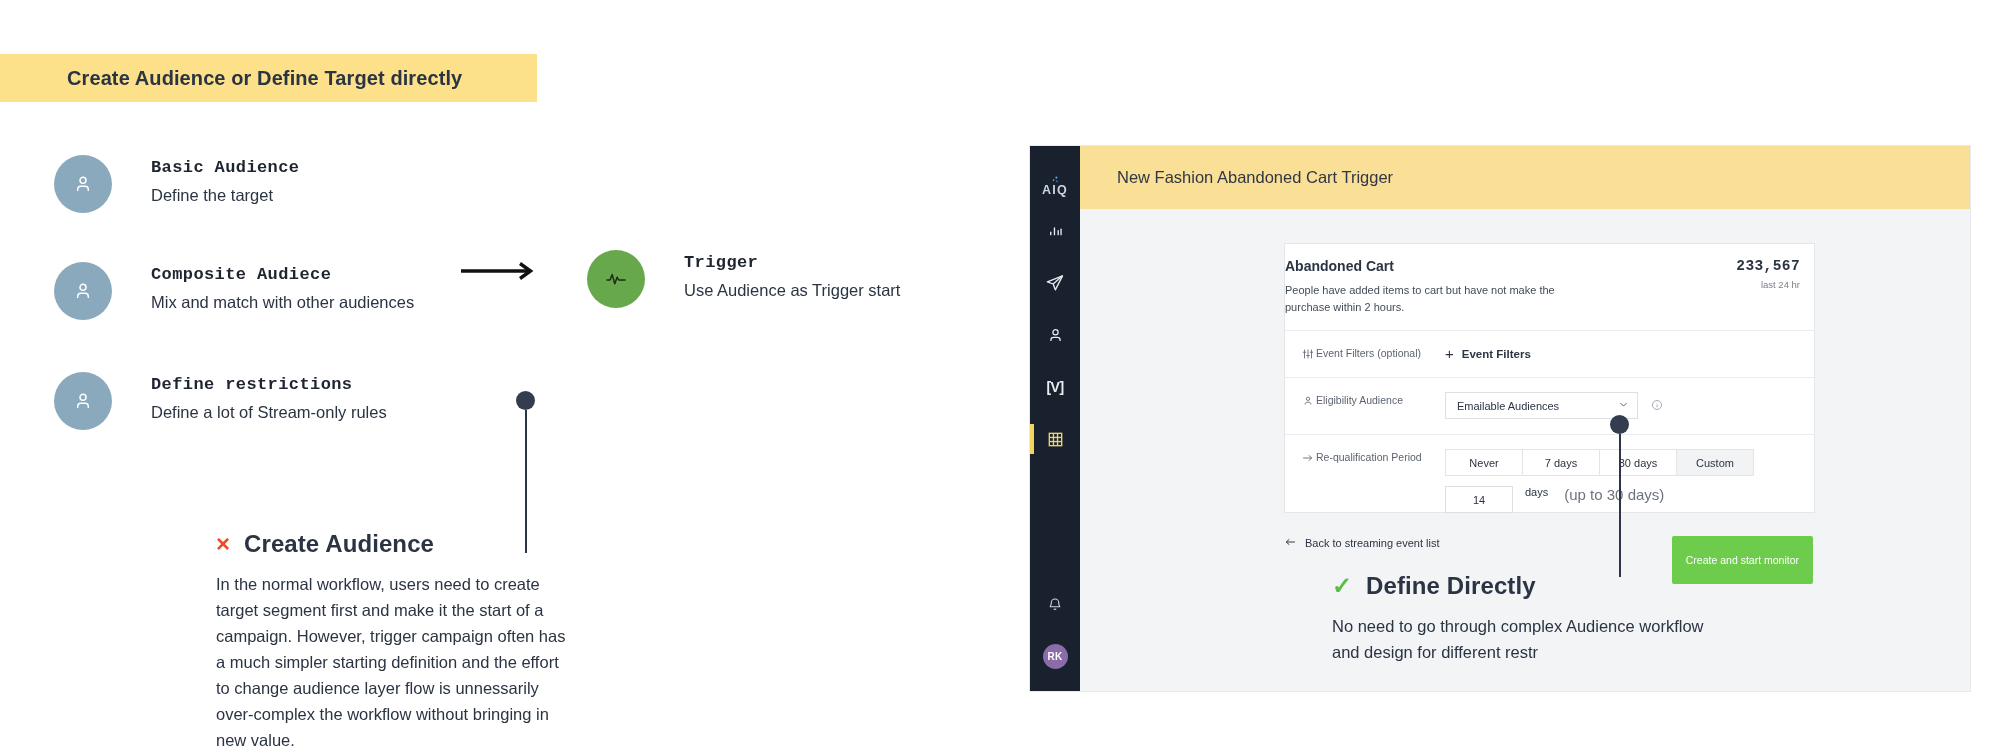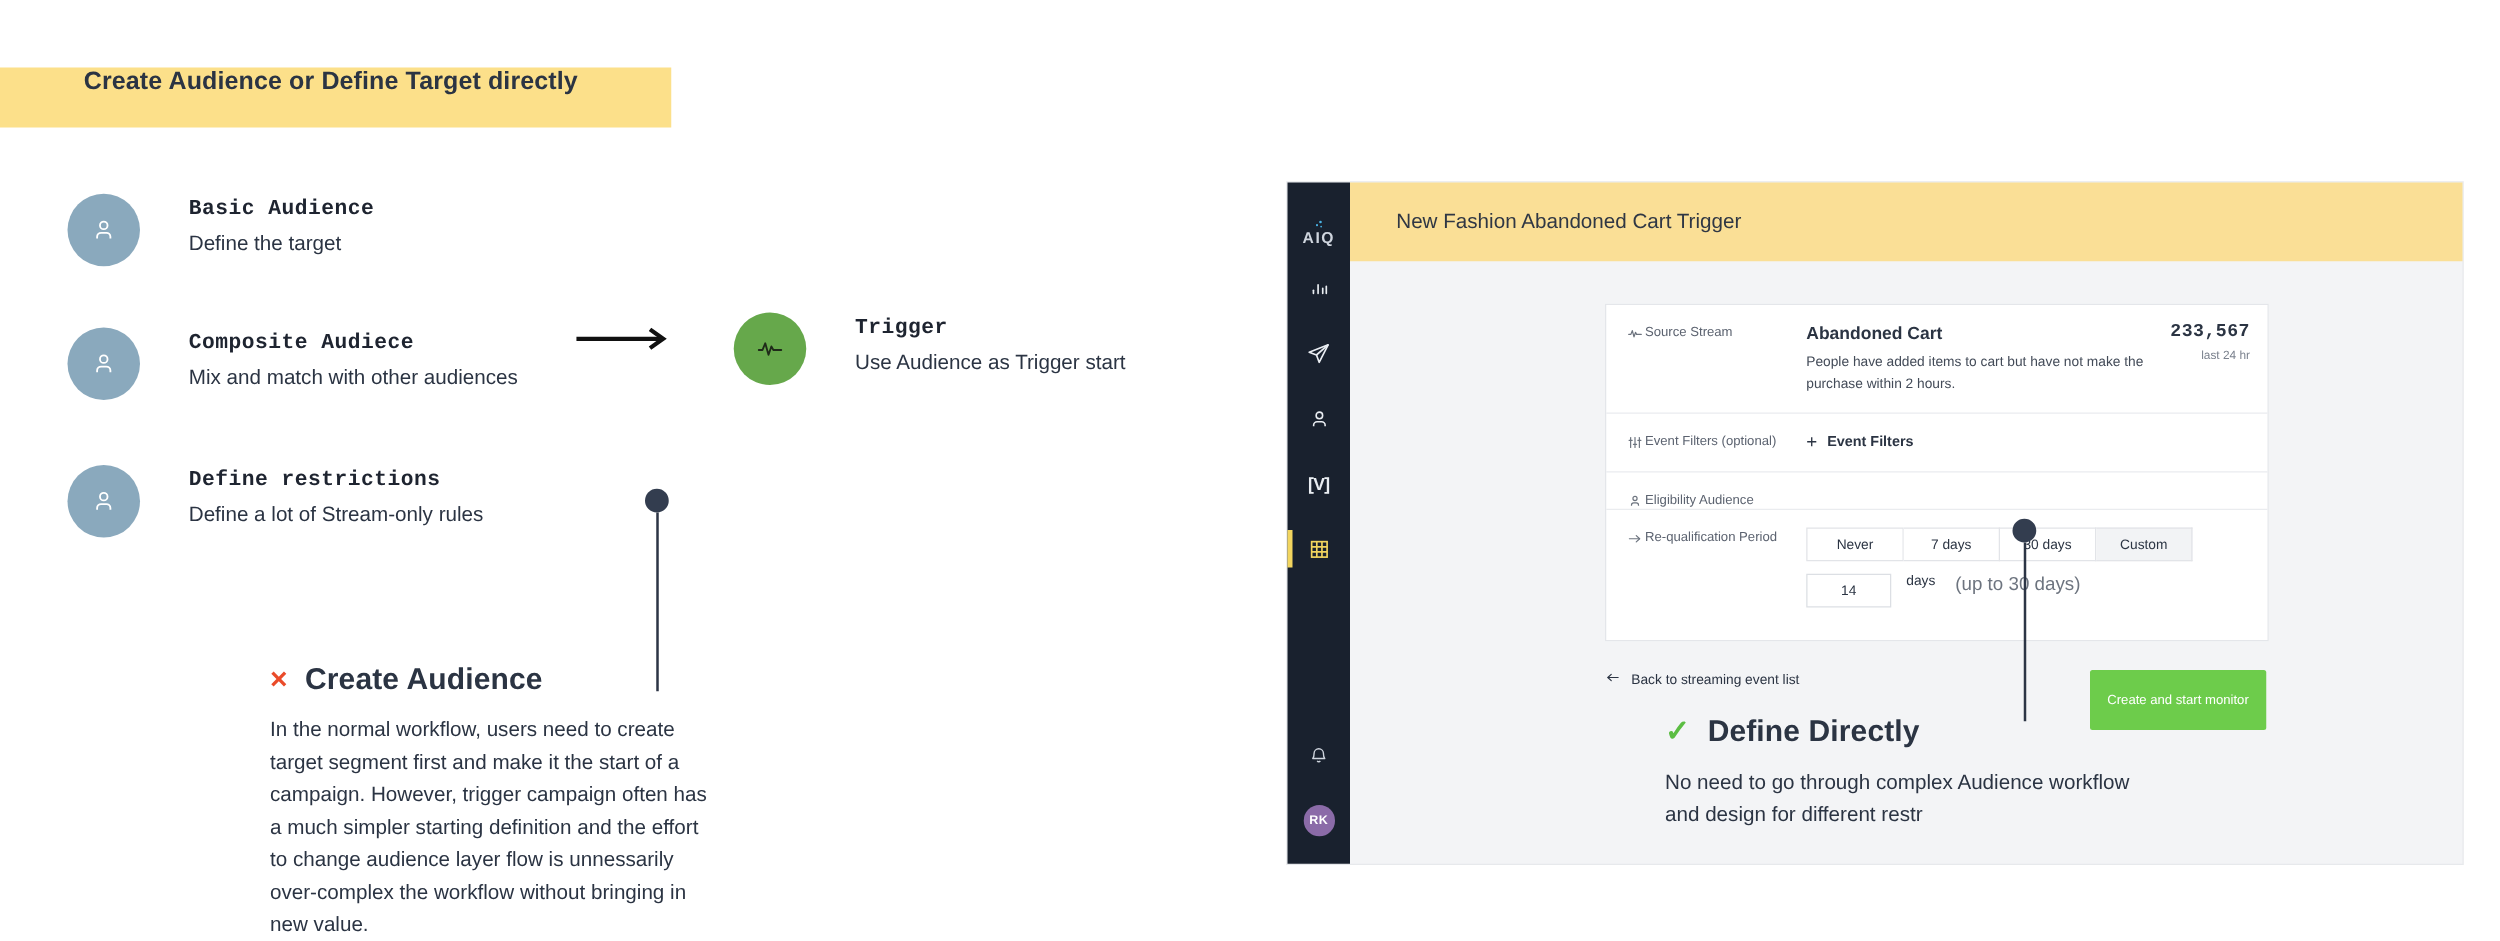--- a/index.html
+++ b/index.html
@@ -11,21 +11,21 @@
     position:relative;
     overflow:hidden;
   }
   .mono { font-family:"Liberation Mono", monospace; }
 
   
   #banner {
     position:absolute; left:0; top:54px;
     width:537px; height:48px;
     background:#fce08a;
-    display:flex; 
+    display:flex; align-items:center;
   }
   #banner .txt {
     margin-left:67px;
     font-size:20px; font-weight:bold; color:#2b3443;
     letter-spacing:.1px;
   }
 
   
   .aud-item { position:absolute; display:flex; align-items:flex-start; }
   .circle {
@@ -331,28 +331,20 @@
 
   <div id="app-main">
 
     <div id="app-titlebar">
       <div class="t">New Fashion Abandoned Cart Trigger</div>
     </div>
 
     <div id="card">
 
       <div class="card-row">
-        <div class="row-label">
-          <span class="ri">
-            <svg width="12" height="12" viewBox="0 0 24 24" fill="none" stroke="#6d747f" stroke-width="2" stroke-linejoin="round" stroke-linecap="round">
-              <path d="M2 13h3.4l2.3-6 2.7 10 2.4-7.2 1.7 3.2H22"></path>
-            </svg>
-          </span>
-          <span>Source Stream</span>
-        </div>
         <div class="row-body">
           <div class="src-name">Abandoned Cart</div>
           <div class="src-desc">People have added items to cart but have not make the purchase within 2 hours.</div>
           <div class="src-count">
             <div class="n">233,567</div>
             <div class="w">last 24 hr</div>
           </div>
         </div>
       </div>
 
@@ -381,20 +373,39 @@
       <div class="card-row">
         <div class="row-label">
           <span class="ri">
             <svg width="12" height="12" viewBox="0 0 24 24" fill="none" stroke="#6d747f" stroke-width="1.9">
               <circle cx="12" cy="7.6" r="3.3"></circle>
                 <path d="M6.4 19v-1c0-1.9 1.6-3.4 3.4-3.4h4.4c1.9 0 3.4 1.5 3.4 3.4v1"></path>
             </svg>
           </span>
           <span>Eligibility Audience</span>
         </div>
+        <div class="row-body">
+          <div class="sel-wrap">
+            <div class="select">
+              <span class="val">Emailable Audiences</span>
+              <span>
+                <svg width="11" height="11" viewBox="0 0 24 24" fill="none" stroke="#4b5463" stroke-width="2" stroke-linecap="round" stroke-linejoin="round">
+                  <polyline points="6,9.5 12,15.5 18,9.5"></polyline>
+                </svg>
+              </span>
+            </div>
+            <span class="info-ico">
+              <svg width="12" height="12" viewBox="0 0 24 24" fill="none" stroke="#9aa1ab" stroke-width="1.8">
+                <circle cx="12" cy="12" r="9"></circle>
+                  <line x1="12" y1="11" x2="12" y2="16.5"></line>
+                  <circle cx="12" cy="7.8" r=".9" fill="#9aa1ab" stroke="none"></circle>
+              </svg>
+            </span>
+          </div>
+        </div>
       </div>
 
       <div class="card-row">
         <div class="row-label">
           <span class="ri">
             <svg width="12" height="12" viewBox="0 0 24 24" fill="none" stroke="#6d747f" stroke-width="1.9" stroke-linecap="round" stroke-linejoin="round">
               <line x1="3" y1="12" x2="19" y2="12"></line>
                 <polyline points="14,7 19.5,12 14,17"></polyline>
             </svg>
           </span>

